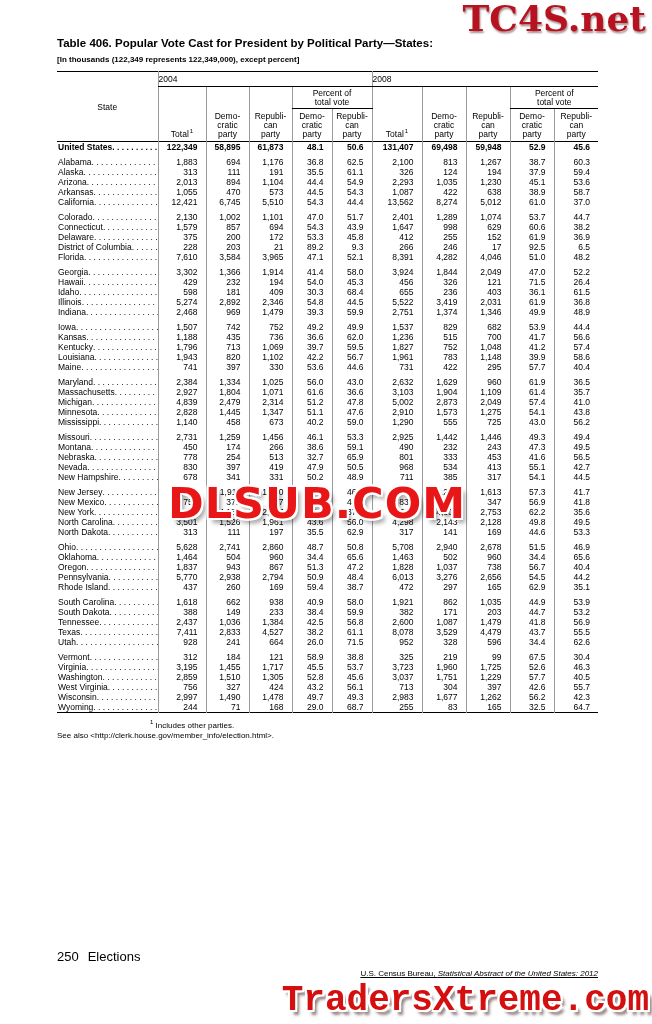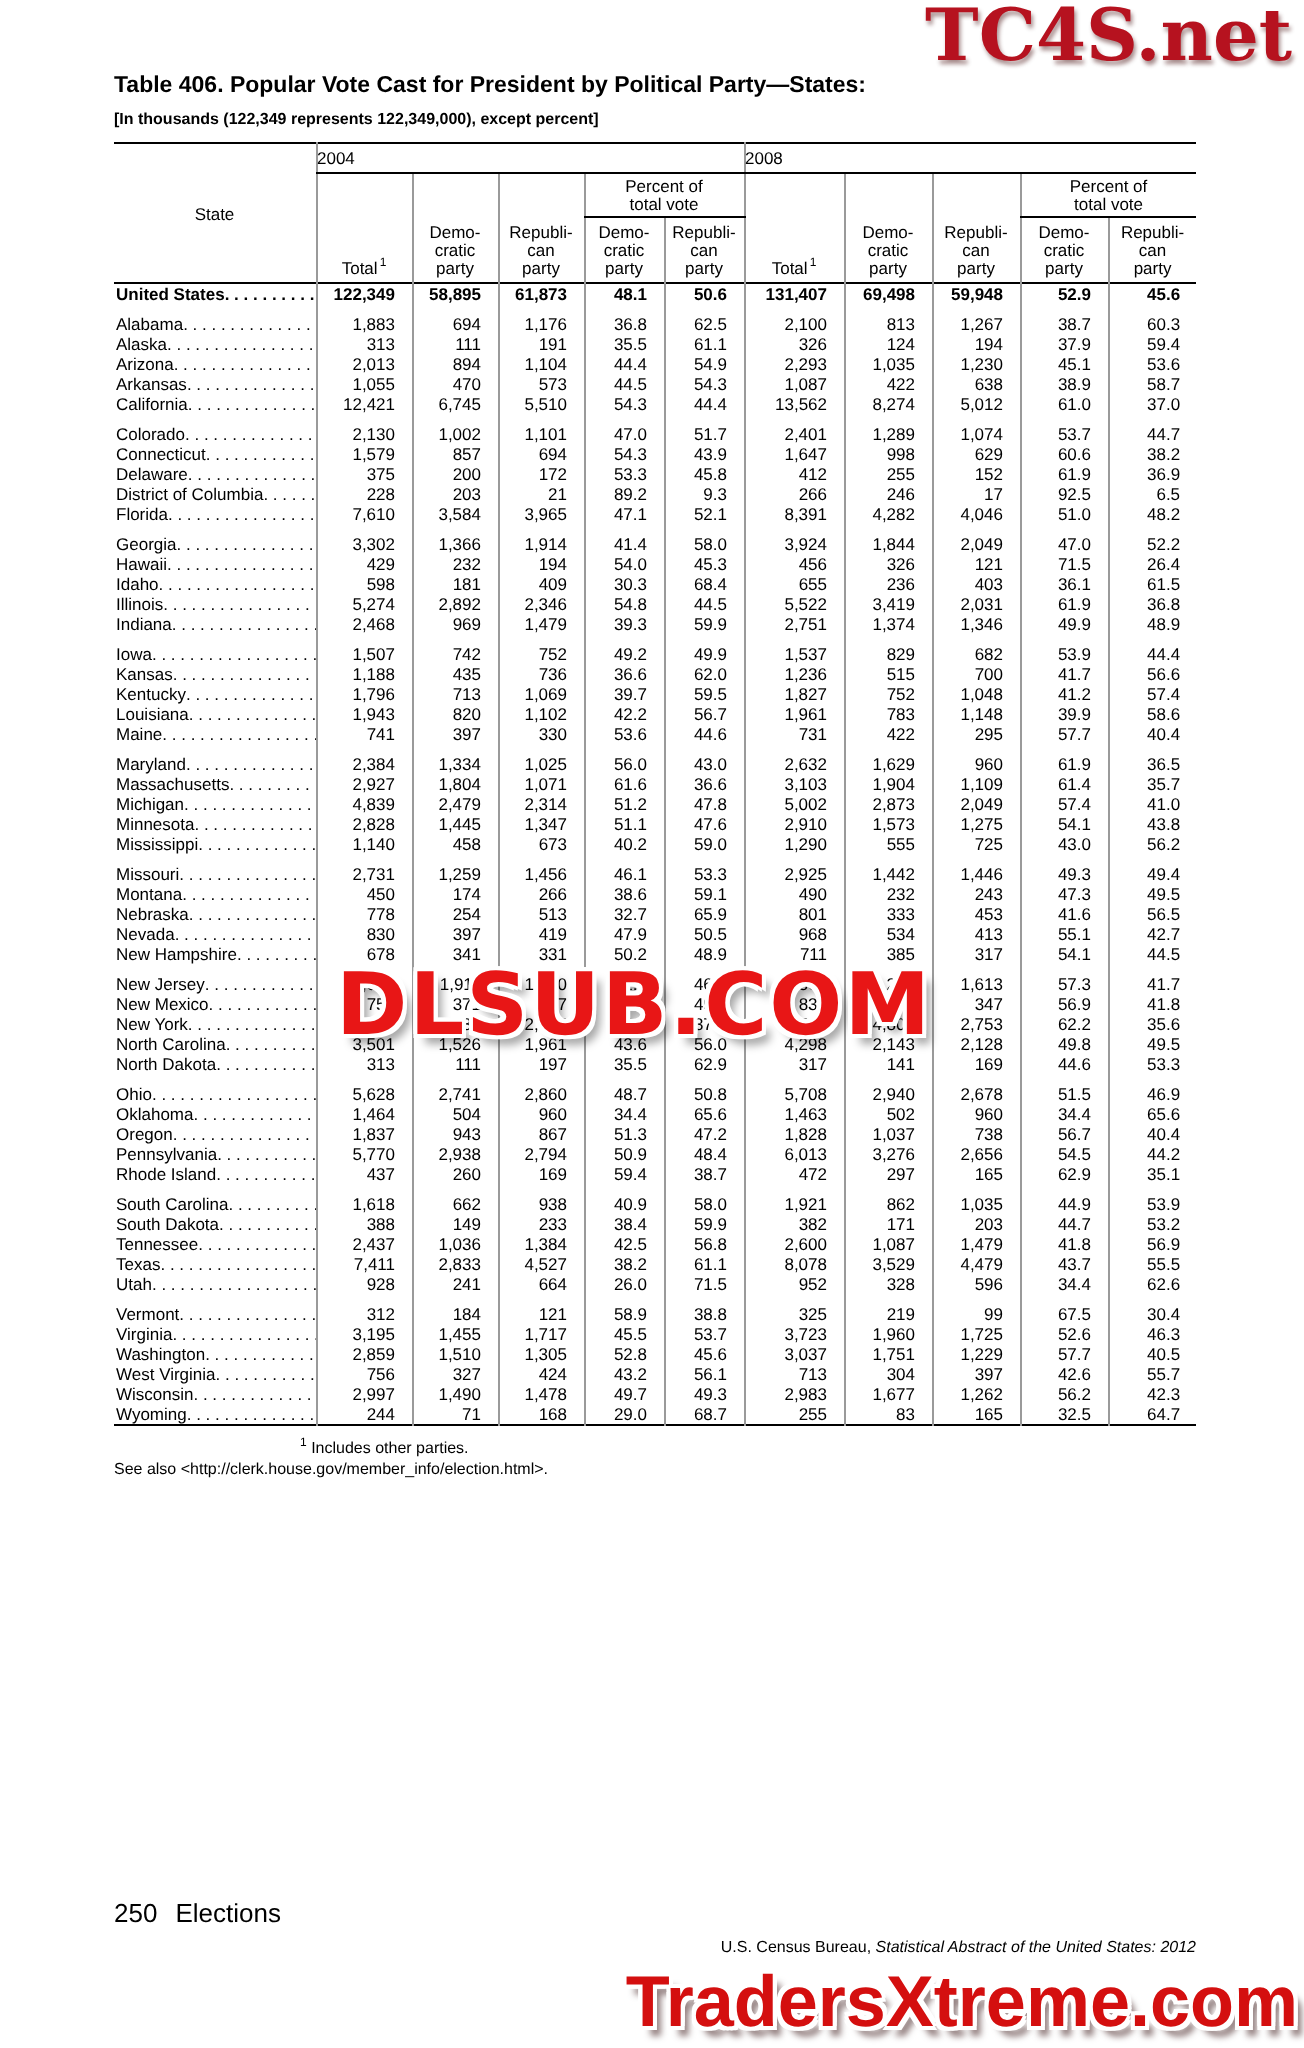--- a/index.html
+++ b/index.html
@@ -39,39 +39,39 @@
   tr.us-row { font-weight: bold; }
   tr.gstart td { padding-top: 5px; }
 
   .notes { margin-top: 4px; font-size: 8px; line-height: 10px; color: #000; }
   .fnline { text-indent: 92px; }
   .srcline { text-indent: 10px; }
   .it { font-style: italic; }
 
   .pagefooter { position: absolute; left: 57px; top: 949px; font-size: 13px; color: #000; }
   .pagefooter .section { margin-left: 9px; }
-  .censusline { position: absolute; right: 54px; top: 969px; font-size: 8px; color: #000; }
+  .censusline { position: absolute; right: 54px; top: 969px; font-size: 8px; color: #000; text-decoration: underline; }
 
   .wm { position: absolute; font-weight: bold; white-space: nowrap; }
   .wm-top {
     top: 0px; right: 6px;
     font-family: "DejaVu Serif", serif; font-size: 36px; line-height: 36px;
     color: #b6121f; text-shadow: 1px 2px 2px rgba(60,0,0,0.45);
   }
   .wm-mid {
     top: 480px; left: 168px;
     font-family: "DejaVu Sans", sans-serif; font-size: 43px; line-height: 46px; letter-spacing: 1px;
     color: #e81616;
     text-shadow: -2px -2px 0 #fff, 2px -2px 0 #fff, -2px 2px 0 #fff, 2px 2px 0 #fff,
                  0 -2px 0 #fff, 0 2px 0 #fff, -2px 0 0 #fff, 2px 0 0 #fff,
                  4px 5px 4px rgba(0,0,0,0.35);
   }
   .wm-bottom {
     bottom: 3px; right: 3px;
-    font-family: Liberation Sans, sans-serif; font-size: 36px; line-height: 40px;
+    font-family: Liberation Mono, monospace; font-size: 36px; line-height: 40px;
     color: #d40f0f;
     text-shadow: -2px -2px 0 #fff, 2px -2px 0 #fff, -2px 2px 0 #fff, 2px 2px 0 #fff,
                  0 -2px 0 #fff, 0 2px 0 #fff, -2px 0 0 #fff, 2px 0 0 #fff,
                  4px 5px 3px rgba(40,0,0,0.5);
   }
 </style>
 </head>
 <body>
 
 <div class="content">

